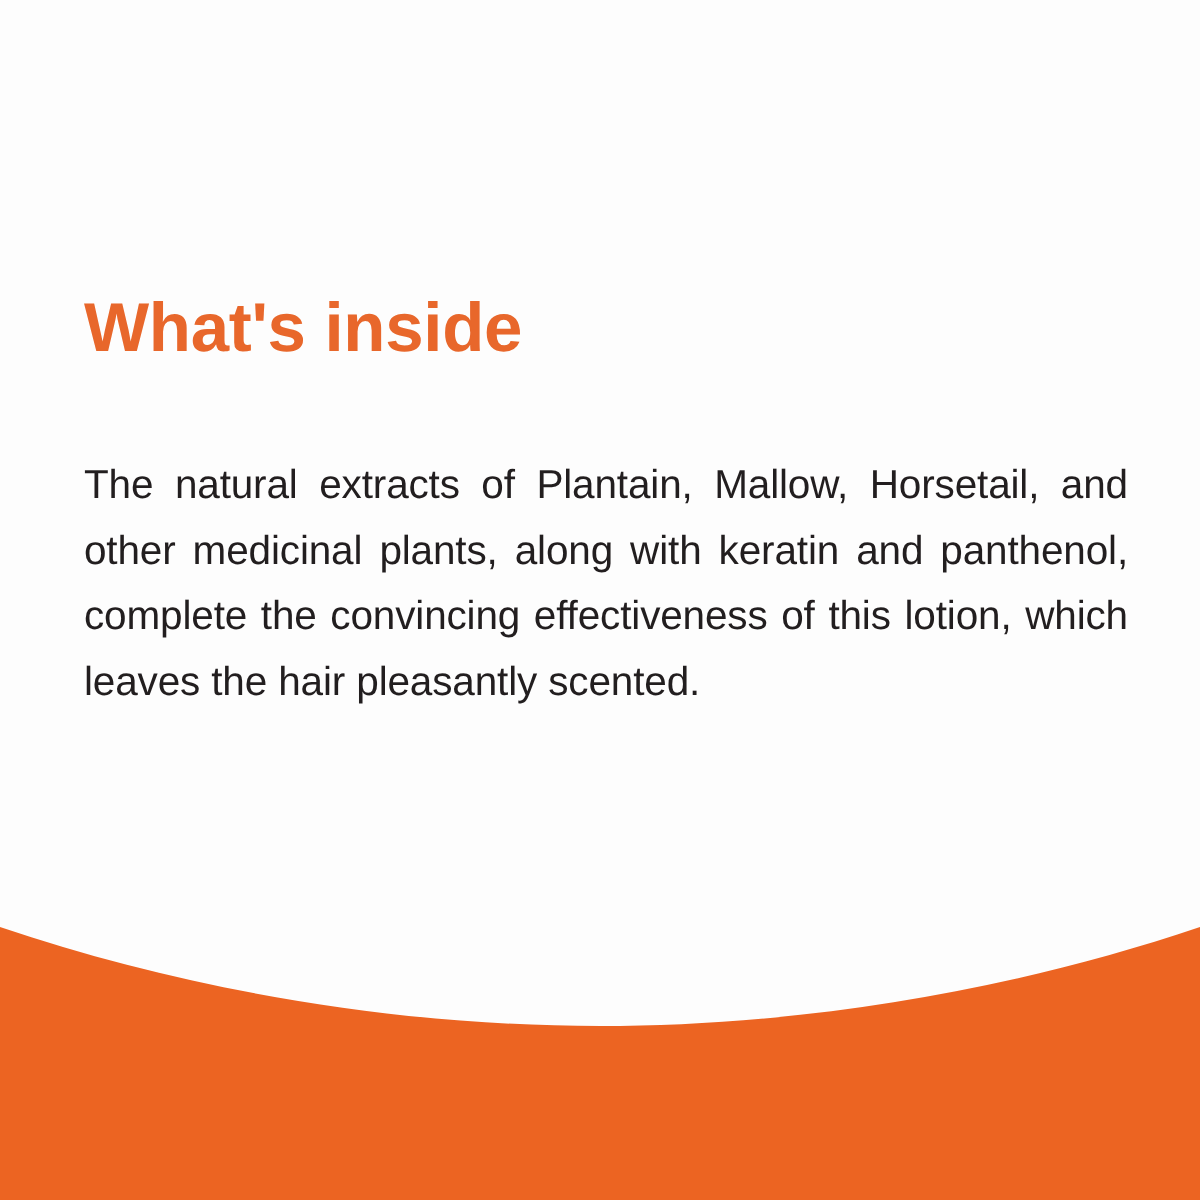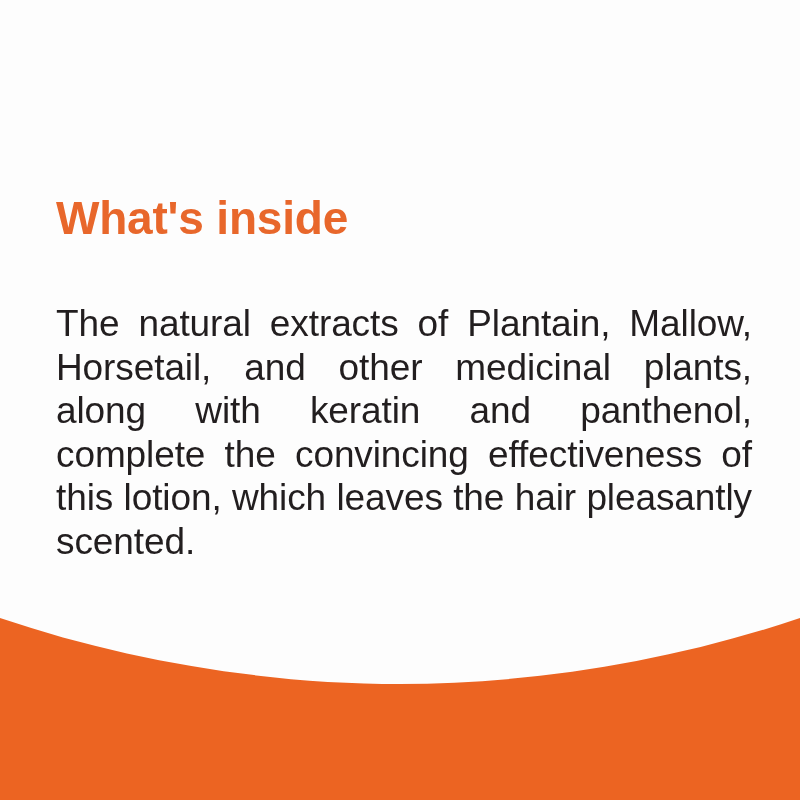--- a/index.html
+++ b/index.html
@@ -46,21 +46,21 @@
     white-space: nowrap;
   }
 
   .body-copy {
     position: absolute;
     left: 0;
     top: 302px;
     width: 696px;
     margin: 0;
     font-family: "Liberation Sans", sans-serif;
-    font-size: 37px;
+    font-size: 27px;
     font-weight: 400;
     line-height: 43.5px;
     letter-spacing: -0.1px;
     color: #221e1f;
     text-align: justify;
     text-justify: inter-word;
   }
 
   
   .bottom-arc {

